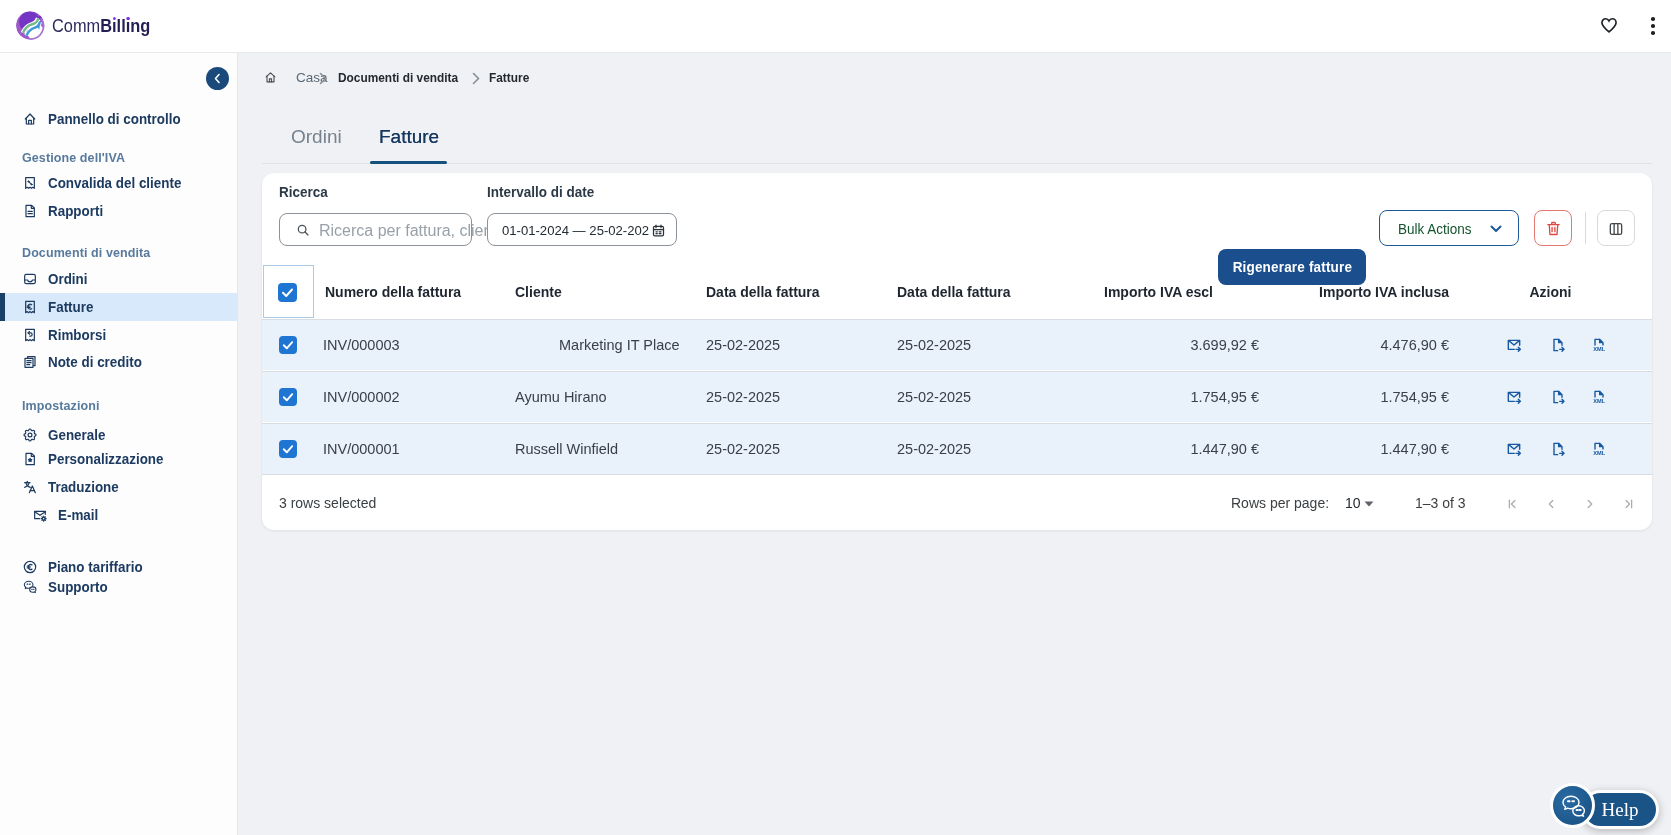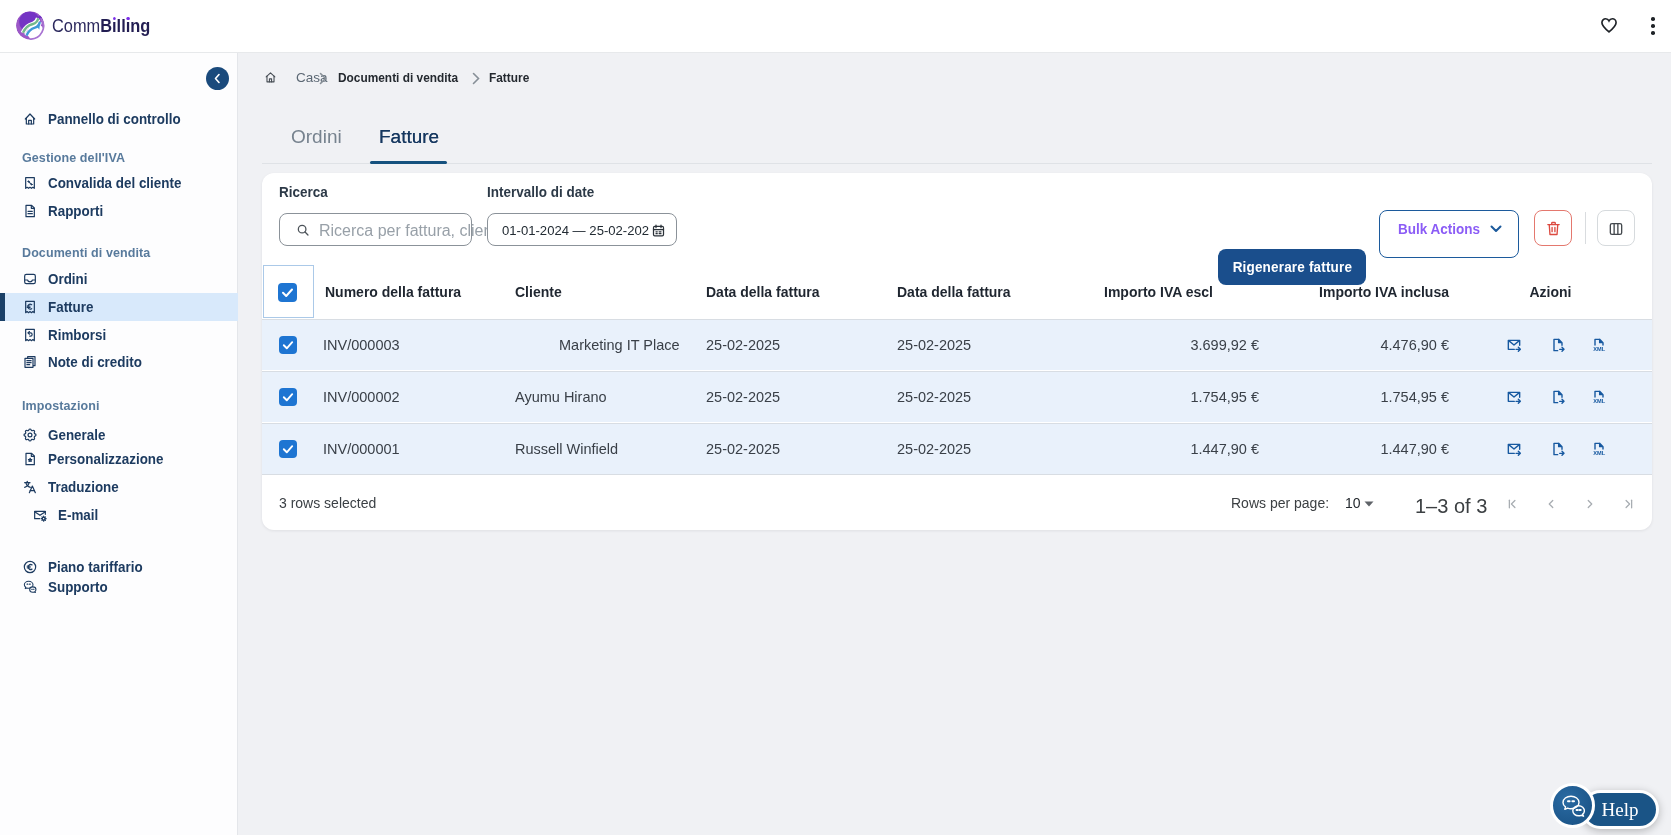--- a/index.html
+++ b/index.html
@@ -42,21 +42,21 @@
   .tabind { position:absolute; left:132px; top:107.5px; width:77px; height:3.5px; border-radius:2px; background:#15517e; }
 
   
   .card { position:absolute; left:24px; top:120px; width:1390px; height:357px; background:#fff; border-radius:12px; box-shadow:0 1px 3px rgba(20,30,40,.08); }
   .flabel { position:absolute; font-size:14.5px; font-weight:700; color:#2c3947; transform:scaleX(0.93); transform-origin:0 50%; }
   .inputbox { position:absolute; height:33px; border:1px solid #8b9299; border-radius:8px; background:#fff; }
   .ph { position:absolute; left:39px; top:8px; font-size:16px; color:#98a0a8; white-space:nowrap; overflow:hidden; }
   .dtext { position:absolute; left:14px; top:8.5px; font-size:13.5px; color:#222b33; white-space:nowrap; transform:scaleX(0.97); transform-origin:0 50%; }
 
   .btn-primary { position:absolute; left:956px; top:37px; width:148px; height:36px; border-radius:8px; background:#1a4e8c; color:#fff; font-size:15px; font-weight:700; text-align:center; line-height:36px; letter-spacing:.2px;margin-top:39px; }
-  .btn-outline { position:absolute; left:1117px; top:37px; width:140px; height:48px; border-radius:8px; border:1px solid #1c5a9c; color:#8b5cf6; font-size:15px; font-weight:700; }
+  .btn-outline { position:absolute; left:1117px; top:37px; width:140px; height:36px; border-radius:8px; border:1px solid #1c5a9c; color:#14532d; font-size:15px; font-weight:400; }
   .btn-trash { position:absolute; left:1272px; top:37px; width:38px; height:36px; border-radius:8px; border:1px solid #e4786e; background:#fff; }
   .vdiv { position:absolute; left:1323px; top:39px; width:1px; height:32px; background:#d9dcdf; }
   .btn-cols { position:absolute; left:1335px; top:37px; width:38px; height:36px; border-radius:8px; border:1px solid #d6dadd; background:#fff; }
 
   
   .thead { position:absolute; left:0px; top:93px; width:1390px; height:52px; }
   .hcheckcell { position:absolute; left:1px; top:-1px; width:51px; height:53px; border:1px solid #abc9e8; background:#fff; }
   .th { position:absolute; top:50%; transform:translateY(-50%); font-size:14px; font-weight:700; color:#1f2630; white-space:nowrap; }
   .row { position:absolute; left:0; width:1390px; height:50px; background:#e9f1fb; }
   .rline { position:absolute; left:0; width:1390px; height:1.2px; background:#d8dde3; }
@@ -393,21 +393,21 @@
 
     <div class="rline" style="top:301.2px;"></div>
 
     <div class="foot">
       <div style="position:absolute;left:17px;top:22px;">3 rows selected</div>
       <div style="position:absolute;left:969px;top:22px;font-size:14px;color:#3c4043;">Rows per page:</div>
       <div style="position:absolute;left:1083px;top:22px;font-size:14px;color:#24292e;">10</div>
       <svg style="position:absolute;left:1102px;top:28px;" width="10" height="6" viewBox="0 0 10 6">
           <path d="M0.5 0.5 L5 5.5 L9.5 0.5 Z" fill="#5f6368"></path>
         </svg>
-      <div style="position:absolute;left:1153px;top:22px;font-size:20px;color:#3c4043;">1–3 of 3</div>
+      <div style="position:absolute;left:1153px;top:22px;font-size:14px;color:#3c4043;">1–3 of 3</div>
       <svg style="position:absolute;left:1243px;top:24px;" width="14" height="14" viewBox="0 0 24 24" fill="none" stroke="#a8adb2" stroke-width="2.2" stroke-linecap="round" stroke-linejoin="round">
           <path d="M17 6 L 11 12 L 17 18"></path>
           <path d="M7.5 5.5 V 18.5"></path>
         </svg>
       <svg style="position:absolute;left:1282px;top:24px;" width="14" height="14" viewBox="0 0 24 24" fill="none" stroke="#a8adb2" stroke-width="2.2" stroke-linecap="round" stroke-linejoin="round">
           <path d="M15 6 L 9 12 L 15 18"></path>
         </svg>
       <svg style="position:absolute;left:1321px;top:24px;" width="14" height="14" viewBox="0 0 24 24" fill="none" stroke="#a8adb2" stroke-width="2.2" stroke-linecap="round" stroke-linejoin="round">
           <path d="M9 6 L 15 12 L 9 18"></path>
         </svg>

